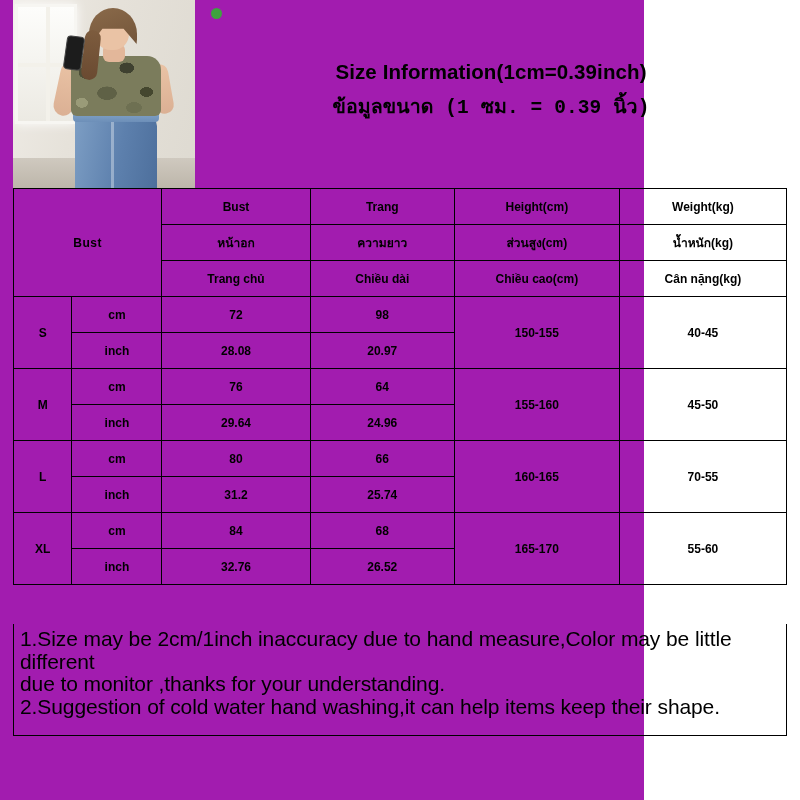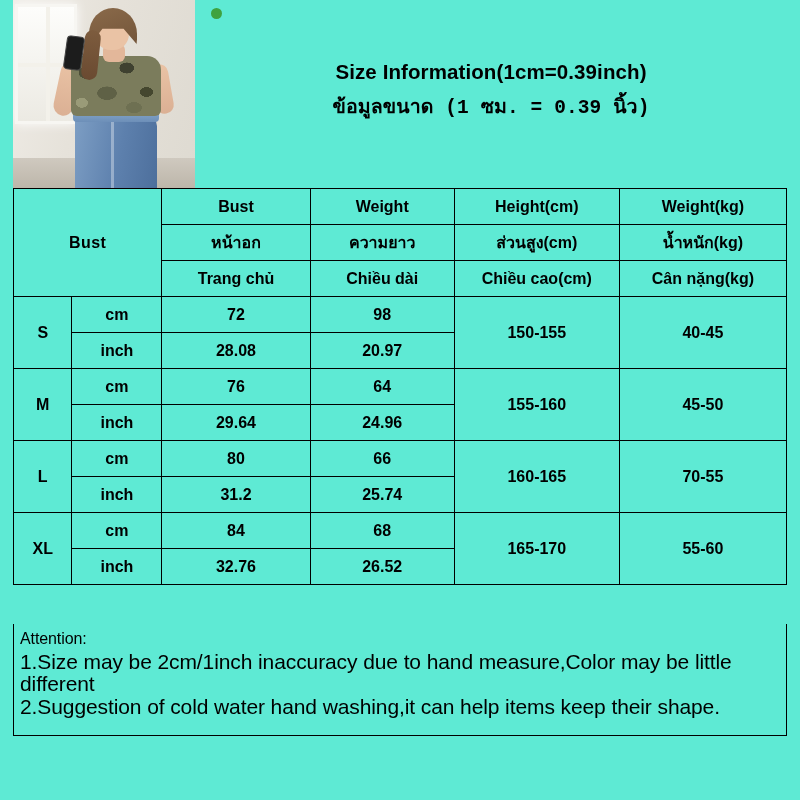--- a/index.html
+++ b/index.html
@@ -7,23 +7,23 @@
   body {
     width: 800px;
     height: 800px;
     background: #ffffff;
     font-family: "Liberation Sans", sans-serif;
     color: #000000;
     overflow: hidden;
   }
   .sheet {
     position: relative;
-    width: 800px;
+    width: 644px;
     height: 800px;
-    background: #5eead4;
+    background: #a21caf;
     padding-left: 40px;
   }
 
   
   .topband {
     position: absolute;
     left: 13px;
     top: 0px;
     width: 774px;
     height: 188px;
@@ -153,21 +153,21 @@
     left: 13px;
     top: 188px;
     width: 774px;
     border-collapse: collapse;
     table-layout: fixed;
   }
   table.size td, table.size th {
     border: 1px solid #000000;
     text-align: center;
     vertical-align: middle;
-    font-size: 16px;
+    font-size: 12px;
     font-weight: bold;
     padding: 0;
     height: 36px;
   }
   col.c-size { width: 56px; }
   col.c-unit { width: 86px; }
   col.c-bust { width: 142px; }
   col.c-len  { width: 138px; }
   col.c-h    { width: 158px; }
   col.c-w    { width: 160px; }
@@ -239,21 +239,21 @@
         <col class="c-bust">
       <col class="c-len">
         <col class="c-h">
         <col class="c-w">
     </colgroup>
     <tbody>
 
       <tr>
         <td class="sizehead" rowspan="3" colspan="2">Bust</td>
         <td class="hdr">Bust</td>
-        <td class="hdr">Weight</td>
+        <td class="hdr">Trang</td>
         <td class="hdr">Height(cm)</td>
         <td class="hdr">Weight(kg)</td>
       </tr>
       <tr>
         <td class="hdr-th">หน้าอก</td>
         <td class="hdr-th">ความยาว</td>
         <td class="hdr-th">ส่วนสูง(cm)</td>
         <td class="hdr-th">น้ำหนัก(kg)</td>
       </tr>
       <tr>
@@ -315,18 +315,18 @@
       </tr>
       <tr>
         <td class="unit">inch</td>
         <td class="val">32.76</td>
         <td class="val">26.52</td>
       </tr>
     </tbody>
   </table>
 
   <div class="attention">
-    <p class="lead">Attention:</p>
     <p>1.Size may be 2cm/1inch inaccuracy due to hand measure,Color may be little different</p>
+    <p>due to monitor ,thanks for your understanding.</p>
     <p>2.Suggestion of cold water hand washing,it can help items keep their shape.</p>
   </div>
 
 </div>
 
 </body></html>

